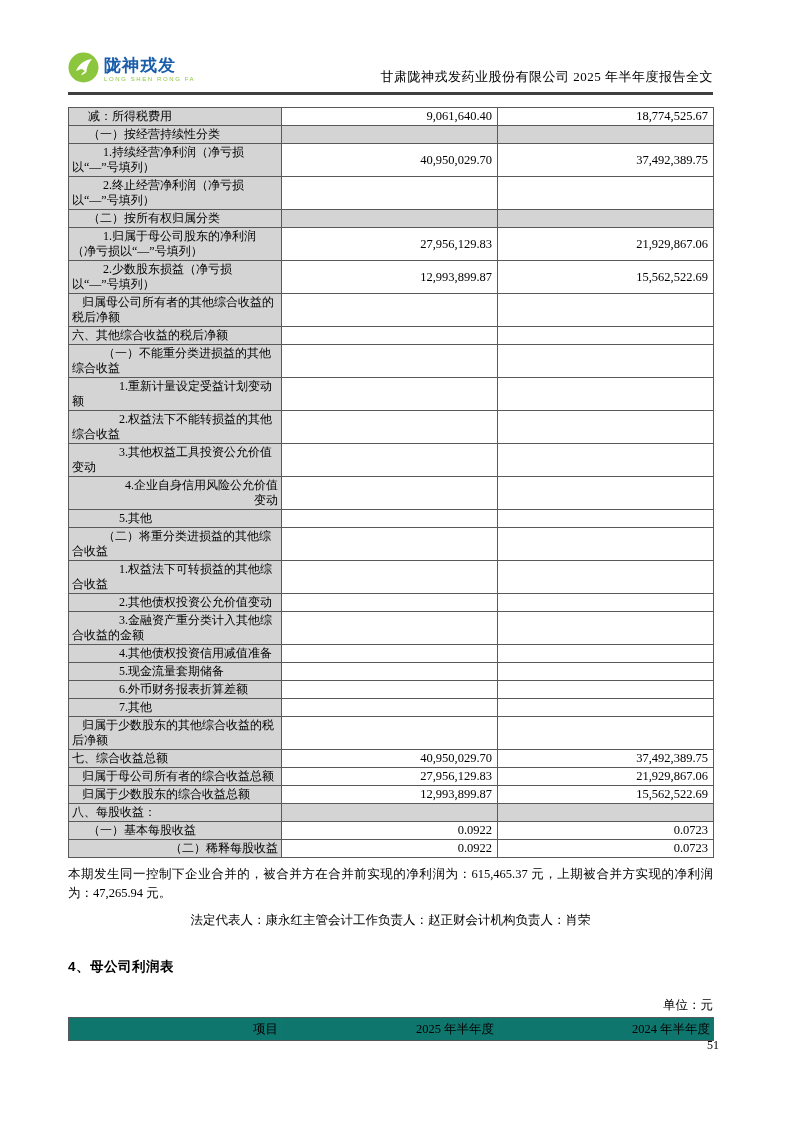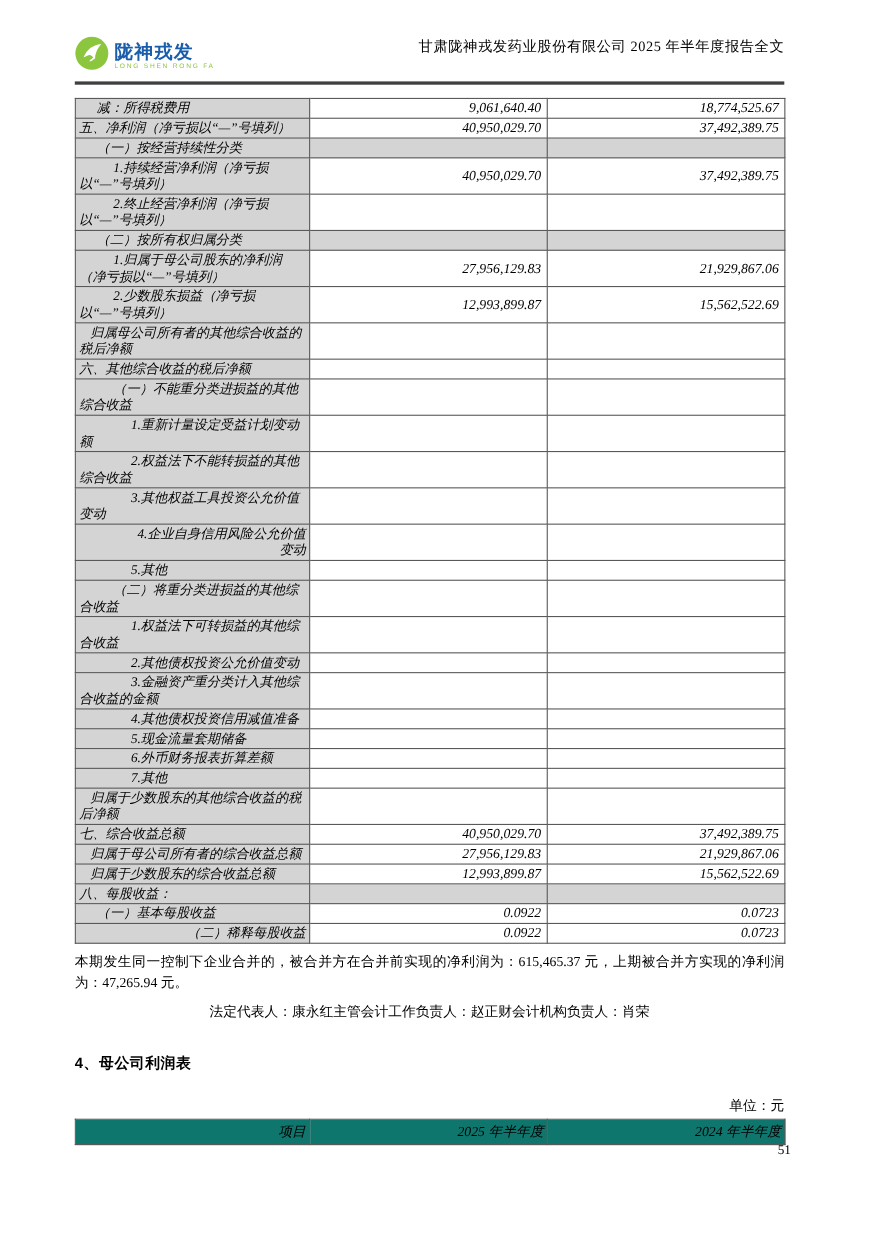--- a/index.html
+++ b/index.html
@@ -4,30 +4,30 @@
 <style>
   html,body { margin:0; padding:0; background:#e8e8e8; }
   .page {
     position:relative; width:793px; height:1122px; margin:0 auto;
     background:#ffffff; overflow:hidden;
     font-family:"Liberation Serif","DejaVu Serif",serif; color:#000;
   }
   .content { position:absolute; left:68px; top:0; width:645px; }
 
   
-  .header-row { display:flex; justify-content:space-between; align-items:flex-start; padding-top:33px; }
+  .header-row { display:flex; justify-content:space-between; align-items:flex-end; padding-top:52px; }
   .logo { display:flex; align-items:center; gap:5px; }
   .logo-texts { display:flex; flex-direction:column; line-height:1; }
   .logo-cn { font-size:17px; font-weight:bold; color:#1a5dab; letter-spacing:1px; font-family:"Liberation Sans",sans-serif; }
   .logo-en { font-size:6px; color:#8cc63e; letter-spacing:1.6px; margin-top:2px; font-family:"Liberation Sans",sans-serif; }
   .doc-title { font-size:13px; letter-spacing:0.5px; padding-bottom:1px; }
   .rule { height:3px; background:#3f3f3f; margin-top:5px; }
 
   
-  table { border-collapse:collapse; table-layout:fixed; width:645px;font-style:italic; }
+  table { border-collapse:collapse; table-layout:fixed; width:645px; }
   .main-table { margin-top:12px; }
   td,th { border:1px solid #595959; font-size:12px; line-height:15px; padding:1px 3px; vertical-align:middle; word-break:break-all; }
   td.label { background:#d4d4d4; }
   td.val { text-align:right; padding-right:5px; font-size:12.5px; background:#fff; }
   tr.gray td.val { background:#d4d4d4; }
 
   
   .note { margin-top:7px; font-size:12.5px; line-height:19px; text-align:justify; }
   .sigs { margin-top:9px; display:flex; justify-content:center; font-size:12.5px; }
   .section-heading { margin-top:29px; font-size:13.5px; font-weight:bold; font-family:"Liberation Sans","DejaVu Sans",sans-serif; letter-spacing:0.5px; }
@@ -65,25 +65,20 @@
           <col style="width:213px">
           <col style="width:216px">
           <col style="width:216px">
         </colgroup>
       <tbody id="income-tbody">
           <tr>
             <td class="label" style="text-indent: 16px;">减：所得税费用</td>
             <td class="val">9,061,640.40</td>
             <td class="val">18,774,525.67</td>
           </tr>
-          <tr>
-            <td class="label" style="text-indent: 0px;">五、净利润（净亏损以“—”号填列）</td>
-            <td class="val">40,950,029.70</td>
-            <td class="val">37,492,389.75</td>
-          </tr>
           <tr class="gray">
             <td class="label" style="text-indent: 16px;">（一）按经营持续性分类</td>
             <td class="val"></td>
             <td class="val"></td>
           </tr>
           <tr>
             <td class="label" style="text-indent: 31px;">1.持续经营净利润（净亏损以“—”号填列）</td>
             <td class="val">40,950,029.70</td>
             <td class="val">37,492,389.75</td>
           </tr>

